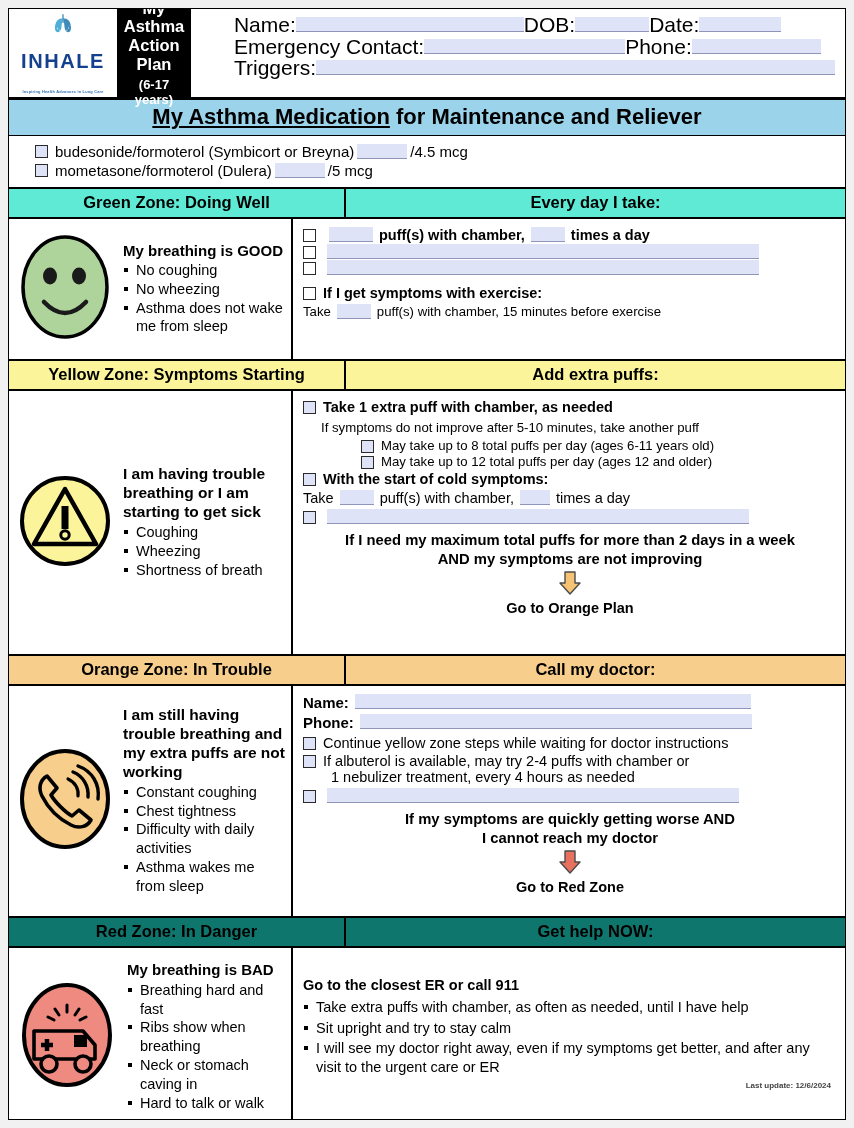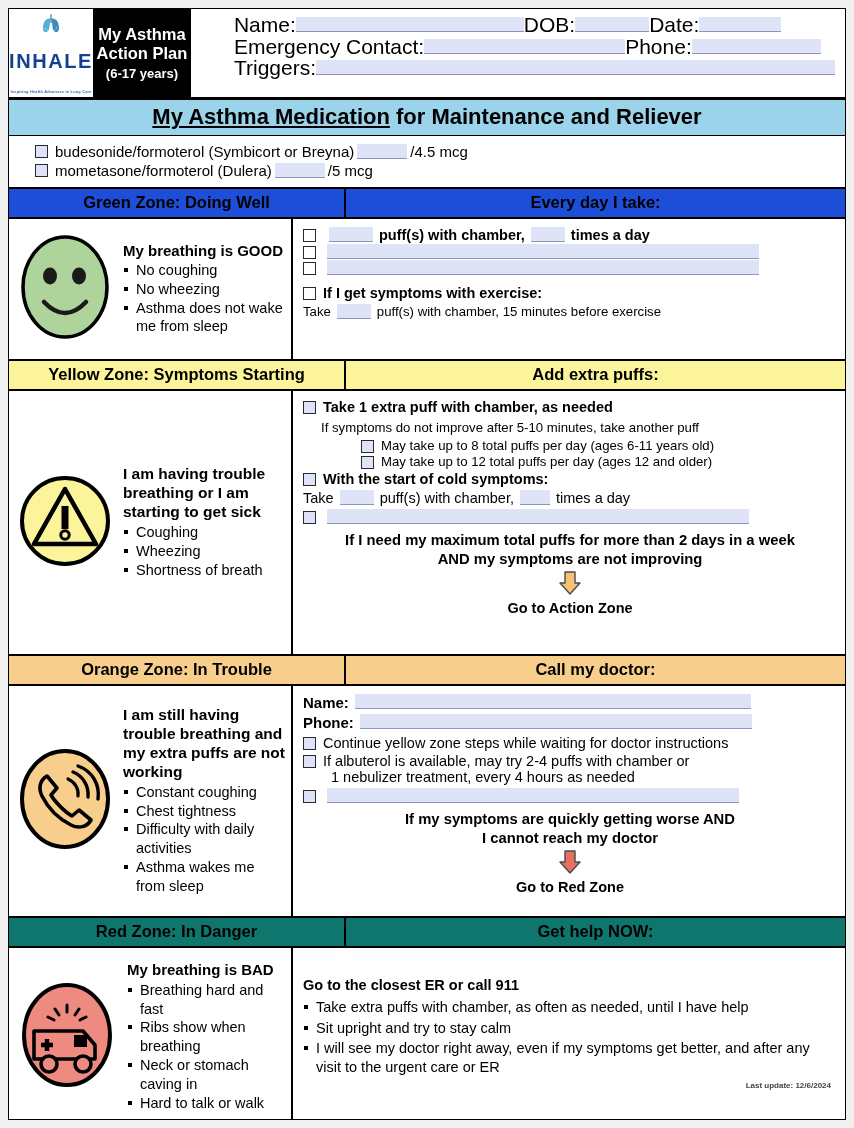--- a/index.html
+++ b/index.html
@@ -22,21 +22,21 @@
     background:#dfe3f7;
     border-bottom:1px solid #8f95b8;
     vertical-align:baseline;
     height:14px;
   }
   
   .hdr{display:flex;height:90px;border-bottom:2px solid #000;box-sizing:border-box;}
   .logo-cell{
     width:110px;border-right:1px solid #000;
     display:flex;flex-direction:column;align-items:center;justify-content:center;
-    box-sizing:border-box;padding:3px 0;gap:16px;
+    box-sizing:border-box;padding:3px 12px;gap:16px;
   }
   .logo-lungs{width:52px;height:40px;}
   .logo-word{
     font-size:20px;font-weight:bold;letter-spacing:1.6px;
     color:#14418f;line-height:1;margin-top:1px;
   }
   .logo-tag{font-size:3.9px;color:#2d6fb5;letter-spacing:.2px;margin-top:2px;font-weight:bold;}
   .title-cell{
     width:142px;background:#000;color:#fff;
     display:flex;flex-direction:column;align-items:center;justify-content:center;
@@ -142,21 +142,21 @@
       <span>/4.5 mcg</span>
     </div>
     <div class="med-line">
       <span class="cbx"></span>
       <span>mometasone/formoterol (Dulera)</span>
       <span class="fld" style="width:50px;margin:0 3px"></span>
       <span>/5 mcg</span>
     </div>
   </div>
 
-  <div class="zone-bar" style="background:#1d4ed8">
+  <div class="zone-bar" style="background:#5eead4">
     <div class="zl">Green Zone: Doing Well</div>
     <div class="zr">Every day I take:</div>
   </div>
   <div class="zone-body" style="height:140px">
     <div class="zb-left">
       <div class="icon-wrap">
         <svg width="96" height="110" viewBox="0 0 96 110">
           <ellipse cx="48" cy="55" rx="42" ry="50" fill="#AED49C" stroke="#000" stroke-width="3.5"></ellipse>
           <ellipse cx="33" cy="44" rx="7" ry="8.5" fill="#1a1a1a"></ellipse>
           <ellipse cx="62" cy="44" rx="7" ry="8.5" fill="#1a1a1a"></ellipse>
@@ -254,21 +254,21 @@
       </div>
       <div class="note">
         <span>If I need my maximum total puffs for more than 2 days in a week</span><br>
         <span>AND my symptoms are not improving</span>
       </div>
       <div class="arrow-row">
         <svg width="26" height="26" viewBox="0 0 26 26">
           <path d="M8 2 L18 2 L18 13 L23 13 L13 24 L3 13 L8 13 Z" fill="#F5C373" stroke="#4a4a4a" stroke-width="1.4" stroke-linejoin="round"></path>
         </svg>
       </div>
-      <div class="goto">Go to Action Zone</div>
+      <div class="goto">Go to Orange Plan</div>
     </div>
   </div>
 
   <div class="zone-bar" style="background:#F7CE8C">
     <div class="zl">Orange Zone: In Trouble</div>
     <div class="zr">Call my doctor:</div>
   </div>
   <div class="zone-body" style="height:230px">
     <div class="zb-left">
       <div class="icon-wrap">

